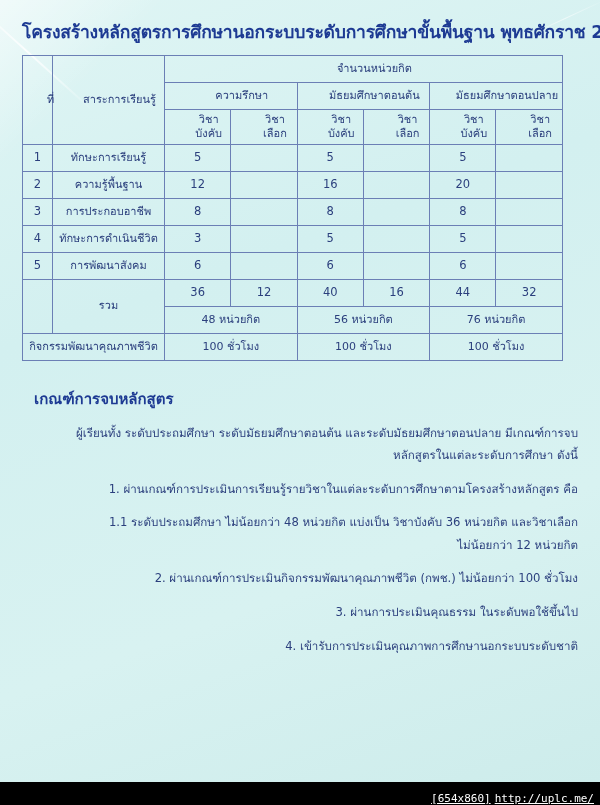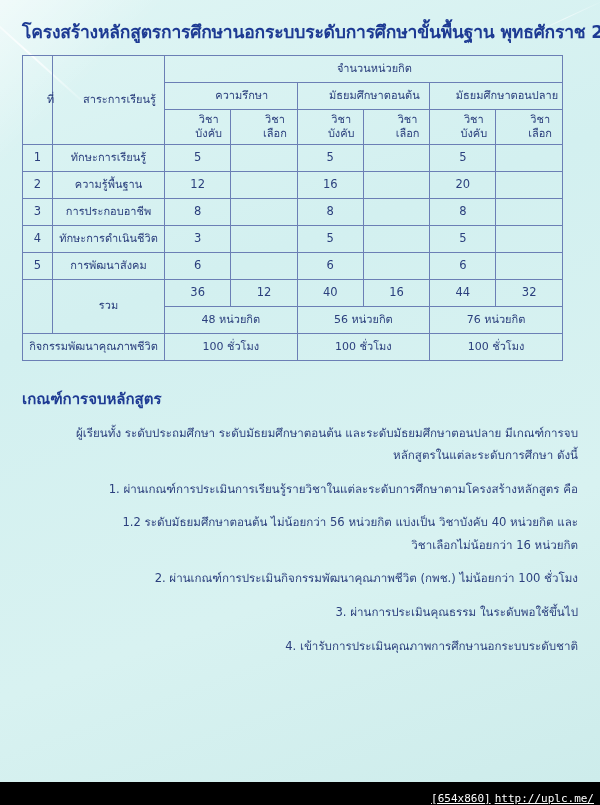--- a/index.html
+++ b/index.html
@@ -88,21 +88,21 @@
   td.subject-name {
     text-align: left;
     padding-left: 8px;
   }
   td.num { font-size: 11.5px; }
   .col-no      { width: 30px; }
   .col-subject { width: 112px; }
   .col-credit  { width: 66.3px; }
 
   h2.section-title {
-    margin: 26px 0 0 0;
+    margin: 26px 0 0 12px;
     font-size: 15px;
     font-weight: bold;
     color: #1d3a93;
   }
 
   p.body-text {
     margin: 11px 0 0 0;
     font-size: 11.6px;
     line-height: 1.95;
     color: #2b3f7d;
@@ -248,21 +248,21 @@
           <td colspan="2">100 ชั่วโมง</td>
           <td colspan="2">100 ชั่วโมง</td>
         </tr>
       </tbody>
     </table>
 
     <h2 class="section-title">เกณฑ์การจบหลักสูตร</h2>
 
     <p class="body-text indent-1">ผู้เรียนทั้ง  ระดับประถมศึกษา ระดับมัธยมศึกษาตอนต้น และระดับมัธยมศึกษาตอนปลาย มีเกณฑ์การจบหลักสูตรในแต่ละระดับการศึกษา  ดังนี้</p>
     <p class="body-text indent-2">1. ผ่านเกณฑ์การประเมินการเรียนรู้รายวิชาในแต่ละระดับการศึกษาตามโครงสร้างหลักสูตร คือ</p>
-    <p class="body-text indent-3">1.2  ระดับมัธยมศึกษาตอนต้น ไม่น้อยกว่า 56 หน่วยกิต แบ่งเป็น วิชาบังคับ 40 หน่วยกิต และวิชาเลือกไม่น้อยกว่า 16 หน่วยกิต</p>
+    <p class="body-text indent-3">1.1  ระดับประถมศึกษา  ไม่น้อยกว่า 48  หน่วยกิต  แบ่งเป็น  วิชาบังคับ 36  หน่วยกิต  และวิชาเลือกไม่น้อยกว่า 12 หน่วยกิต</p>
     <p class="body-text item-flat">2.  ผ่านเกณฑ์การประเมินกิจกรรมพัฒนาคุณภาพชีวิต (กพช.) ไม่น้อยกว่า 100 ชั่วโมง</p>
     <p class="body-text item-flat">3.  ผ่านการประเมินคุณธรรม ในระดับพอใช้ขึ้นไป</p>
     <p class="body-text item-flat">4.  เข้ารับการประเมินคุณภาพการศึกษานอกระบบระดับชาติ</p>
 
   </div>
 </div>
 
 <div id="footer-bar">
   <span class="dim">[654x860]</span>
   <span>http://uplc.me/</span>

